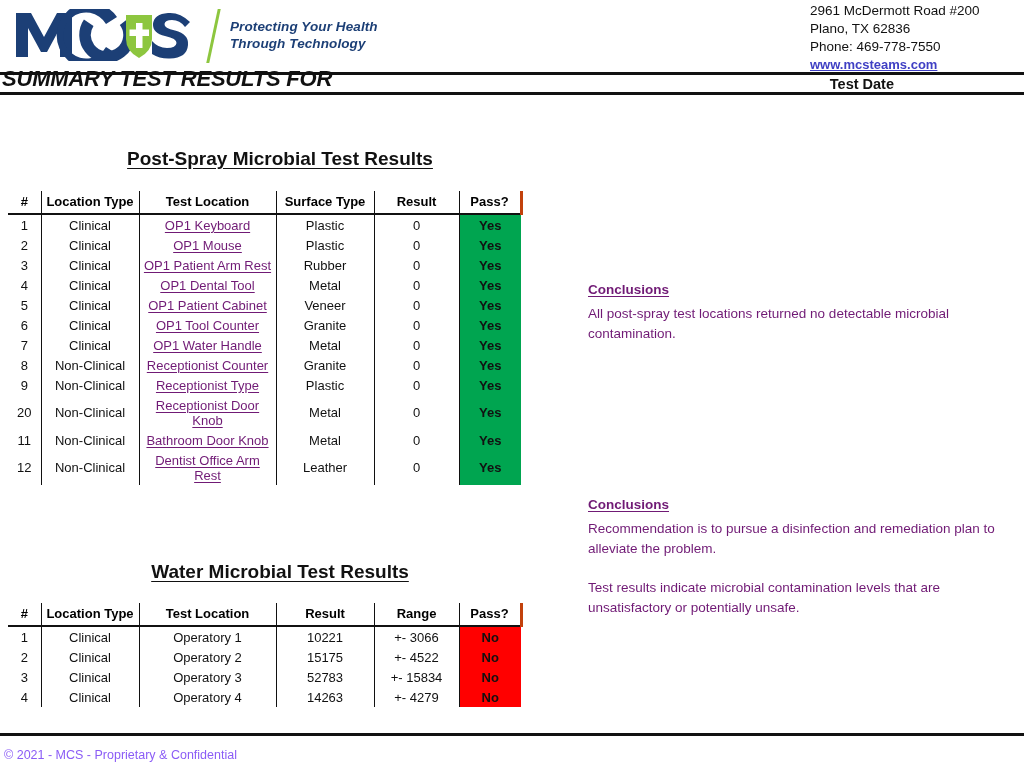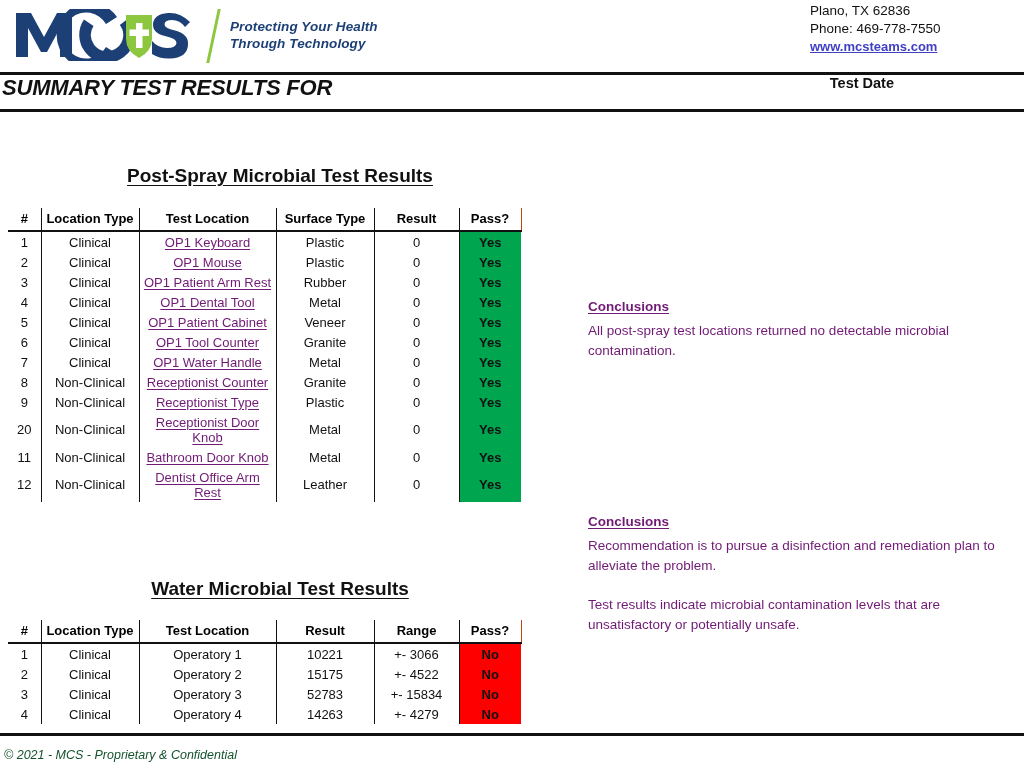--- a/index.html
+++ b/index.html
@@ -81,23 +81,23 @@
   }
 
   
   .rule-thick {
     height: 3px;
     background: #111111;
     margin: 0;
   }
   .title-band {
     position: relative;
-    height: 34px;
+    height: 17px;
     display: flex;
-    align-items: flex-start;
+    align-items: flex-end;
   }
   .title-band h1 {
     margin: 0;
     padding-left: 2px;
     font-size: 22px;
     font-style: italic;
     font-weight: bold;
     letter-spacing: -0.2px;
     color: #111111;
     font-family: "Liberation Sans", sans-serif;
@@ -143,21 +143,21 @@
   table.results th {
     font-size: 13px;
     font-weight: bold;
     padding: 3px 2px 4px 2px;
     text-align: center;
     border-bottom: 2px solid #111111;
     border-right: 1px solid #111111;
     white-space: nowrap;
   }
   table.results th.last-col {
-    border-right: 1px solid #c2410c;
+    border-right: 3px solid #c2410c;
   }
   table.results td {
     padding: 2.5px 2px;
     text-align: center;
     border-right: 1px solid #111111;
     color: #111111;
     line-height: 15px;
   }
   .cell-link {
     color: #701a75;
@@ -199,22 +199,21 @@
 
   
   .footer {
     position: absolute;
     left: 0;
     right: 0;
     bottom: 0;
   }
   .footer-text {
     font-size: 12.5px;
-    font-style: italic;
-    color: #14532d;
+    color: #8b5cf6;
     padding: 12px 0 8px 4px;
   }
 </style>
 </head>
 <body>
 
 <div class="header">
 
   <div class="logo-block">
     <div class="logo-mark">
@@ -235,20 +234,21 @@
 
     <div class="logo-slash"></div>
 
     <div class="tagline">
       <div>Protecting Your Health</div>
       <div>Through Technology</div>
     </div>
   </div>
 
   <div class="contact">
+    <div>2961 McDermott Road  #200</div>
     <div>Plano, TX  62836</div>
     <div>Phone: 469-778-7550</div>
     <a class="link" href="#">www.mcsteams.com</a>
   </div>
 </div>
 
 <div class="rule-thick"></div>
 
 <div class="title-band">
   <h1>SUMMARY TEST RESULTS FOR</h1>

